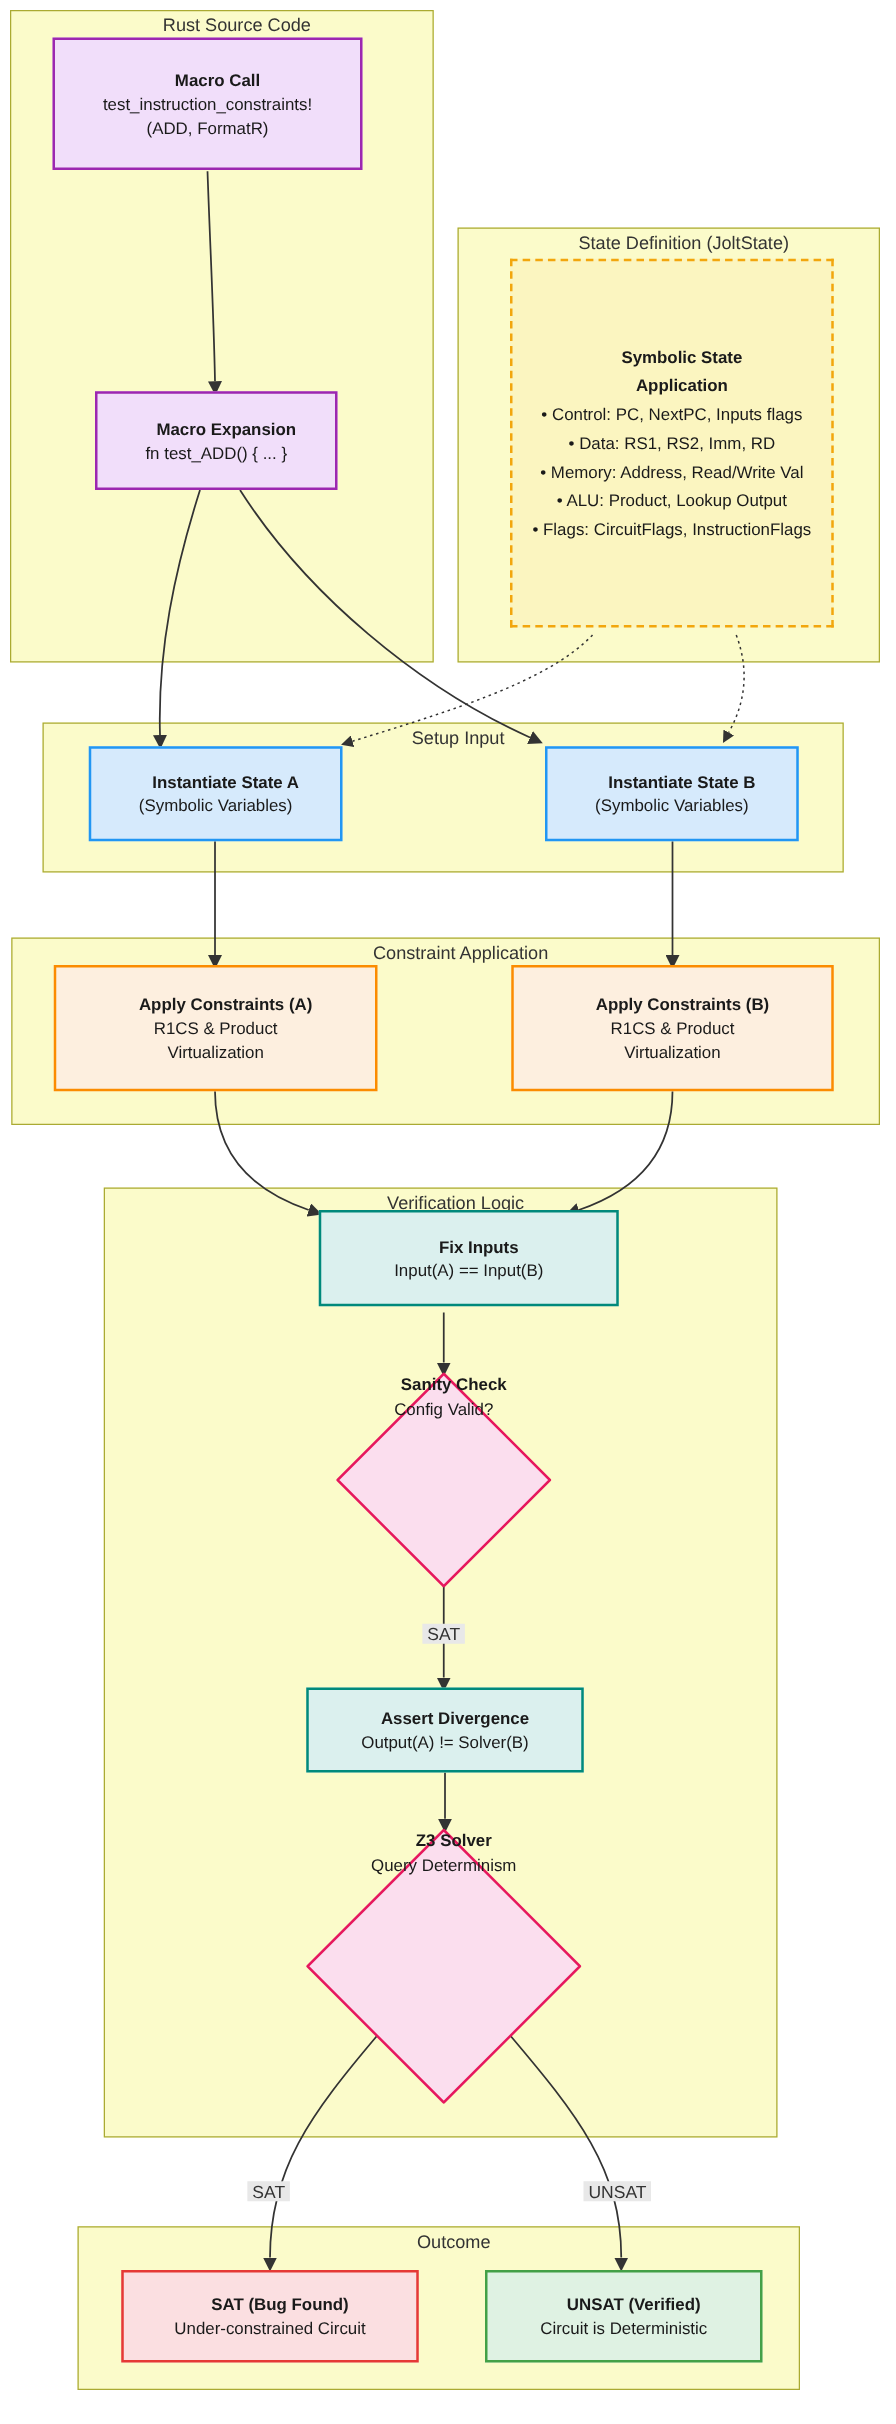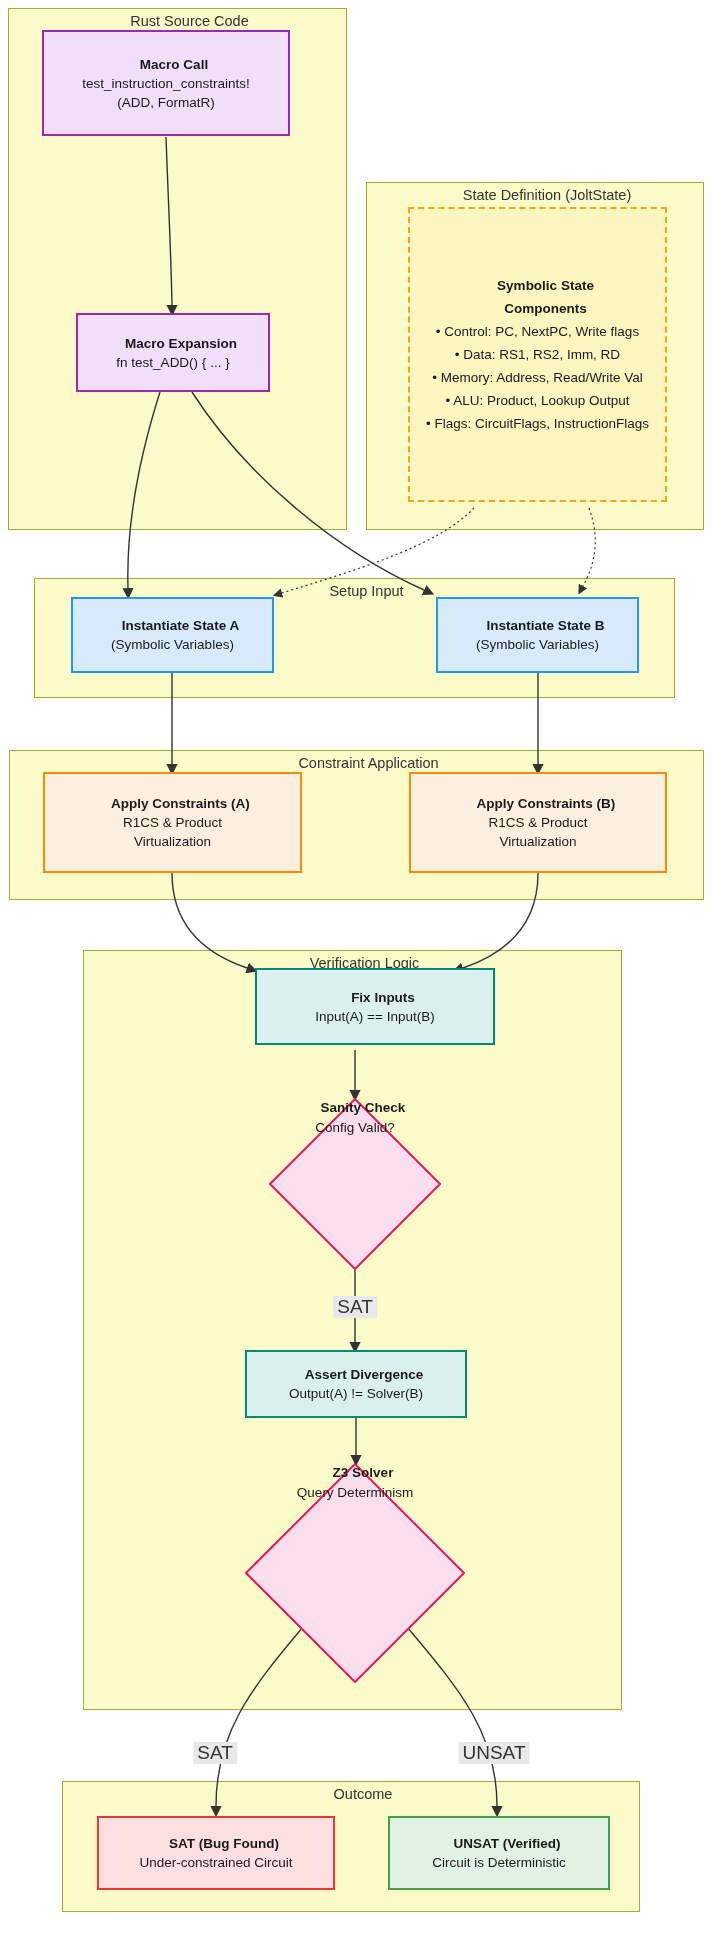--- a/index.html
+++ b/index.html
@@ -33,21 +33,21 @@
   
   .diamond{position:absolute;z-index:3;}
   .diamond svg{position:absolute;left:0;top:0;width:100%;height:100%;}
   .diamond polygon{fill:#fbdeee;stroke:#e6185e;stroke-width:2;}
   .dtext{position:absolute;left:0;top:0;right:0;bottom:0;display:flex;
          flex-direction:column;align-items:center;
          text-align:center;font-size:13.5px;line-height:20px;color:#1a1a1a;}
 
   
   .elabel{position:absolute;transform:translate(-50%,-50%);background:#e8e8e8;
-          padding:0 4px;font-size:19px;color:#333;z-index:4;}
+          padding:0 4px;font-size:14px;color:#333;z-index:4;}
 </style>
 </head>
 <body>
 
 <div id="canvas">
 
   <div class="sg" style="left:8px;top:8px;width:337px;height:520px">
     <div class="sg-title">Rust Source Code</div>
   </div>
 
@@ -99,22 +99,22 @@
     <div>(ADD, FormatR)</div>
   </div>
 
   <div class="node purple" style="left:76px;top:313px;width:194px;height:79px">
     <div class="nt">Macro Expansion</div>
     <div>fn test_ADD() { ... }</div>
   </div>
 
   <div class="node dashedyellow" style="left:408px;top:207px;width:259px;height:295px">
     <div class="nt">Symbolic State</div>
-    <div class="nt">Components</div>
-    <div class="bullets">• Control: PC, NextPC, Write flags</div>
+    <div class="nt">Application</div>
+    <div class="bullets">• Control: PC, NextPC, Inputs flags</div>
     <div class="bullets">• Data: RS1, RS2, Imm, RD</div>
     <div class="bullets">• Memory: Address, Read/Write Val</div>
     <div class="bullets">• ALU: Product, Lookup Output</div>
     <div class="bullets">• Flags: CircuitFlags, InstructionFlags</div>
   </div>
 
   <div class="node blue" style="left:71px;top:597px;width:203px;height:76px">
     <div class="nt">Instantiate State A</div>
     <div>(Symbolic Variables)</div>
   </div>

